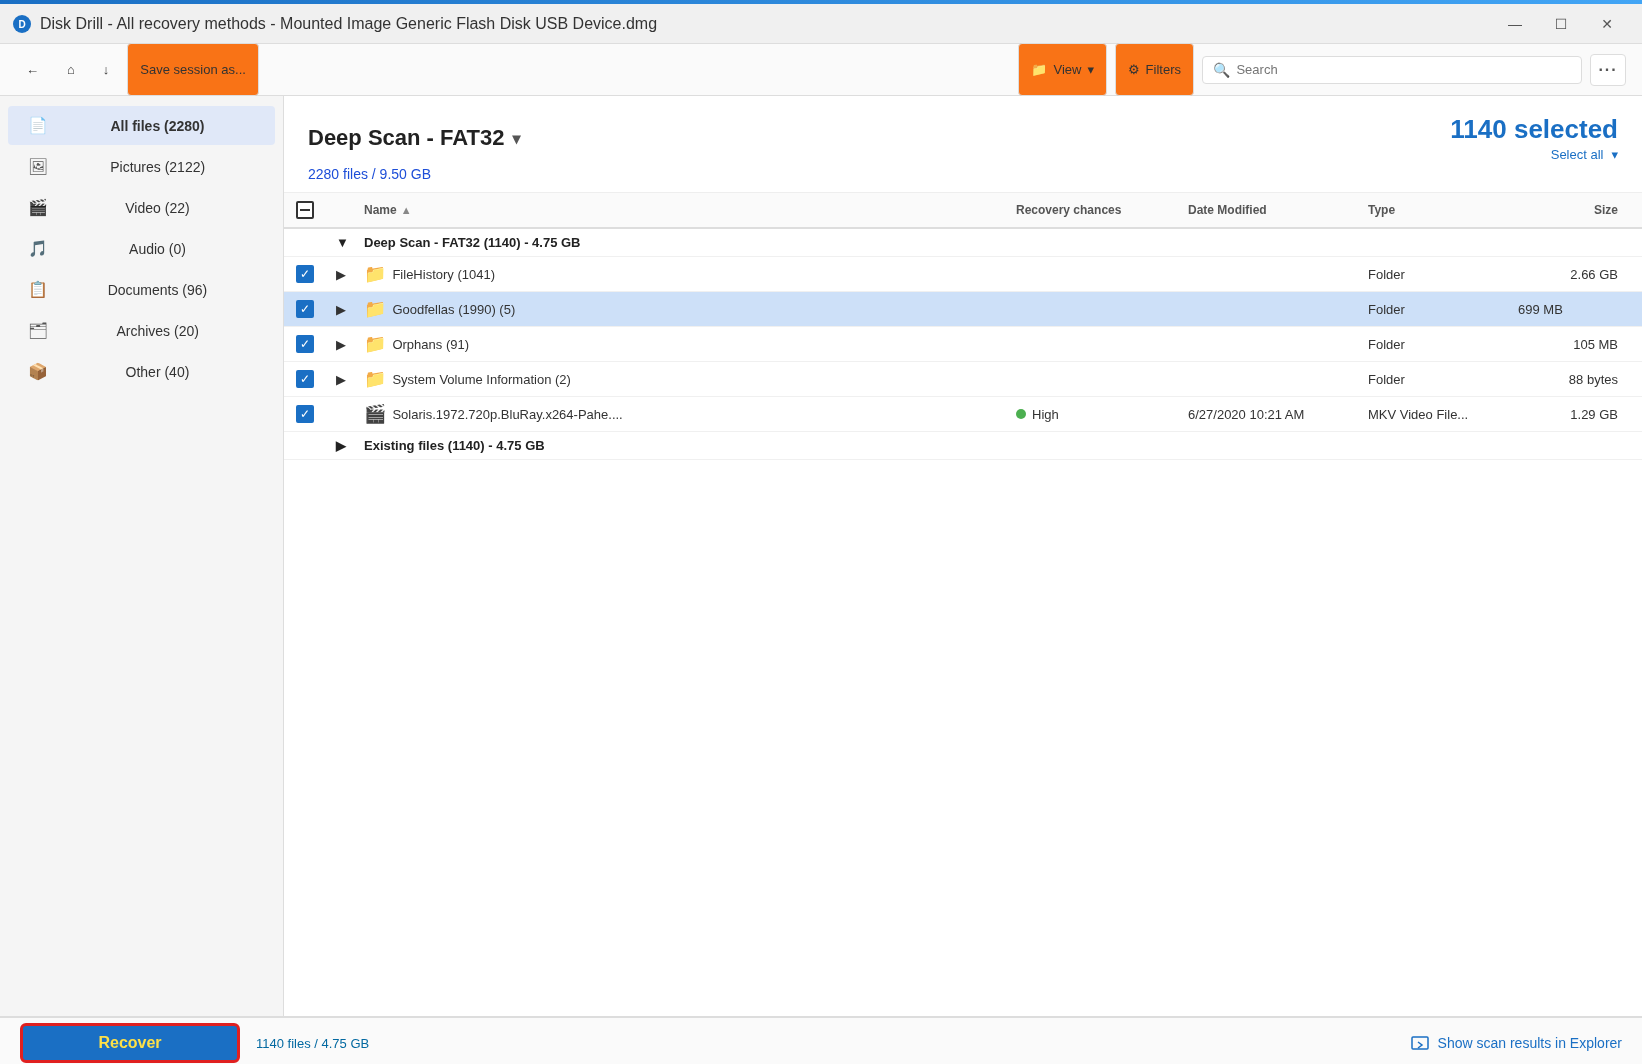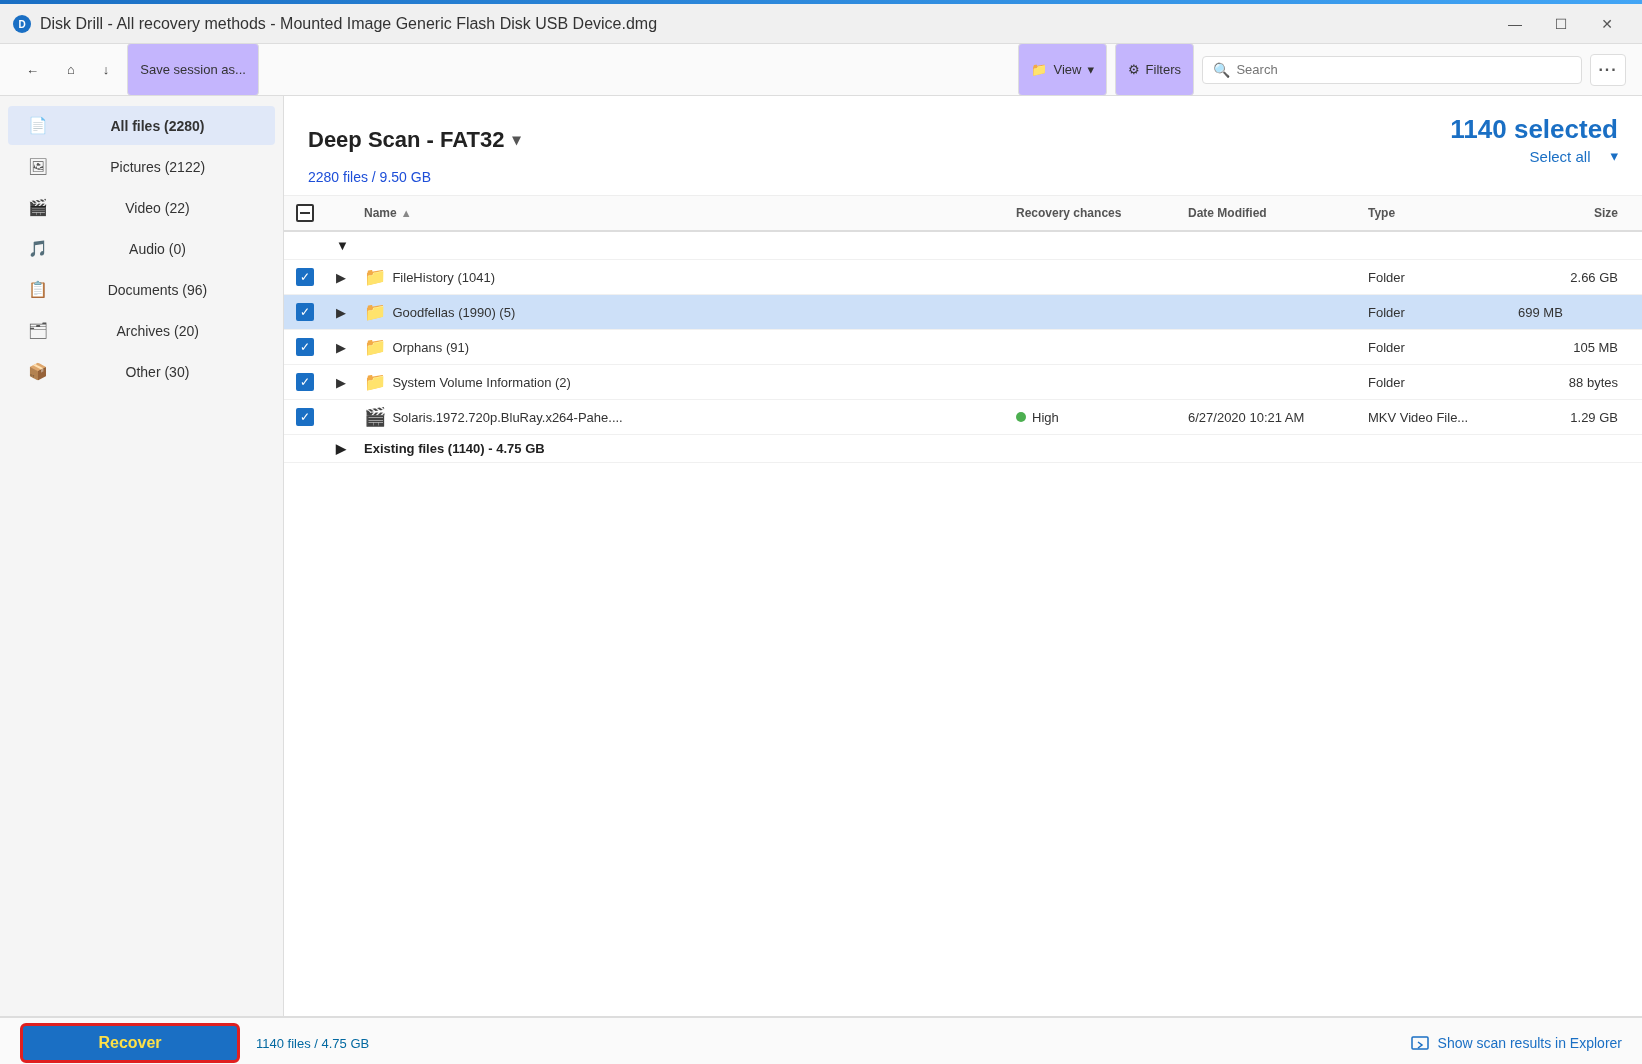--- a/index.html
+++ b/index.html
@@ -31,21 +31,21 @@
       border-bottom: 1px solid #ddd;
       display: flex;
       align-items: center;
       padding: 0 16px;
       gap: 8px;
     }
     .toolbar-btn {
       display: flex; align-items: center; gap: 6px;
       padding: 18px 12px;
       border: 1px solid #ddd; border-radius: 4px;
-      background: #c4b5fd; cursor: pointer; font-size: 13px; color: #333;
+      background: #f97316; cursor: pointer; font-size: 13px; color: #333;
     }
     .toolbar-btn.icon-only { padding: 6px 10px; border: none; background: none; }
     .toolbar-spacer { flex: 1; }
     .search-box {
       display: flex; align-items: center;
       border: 1px solid #ddd; border-radius: 4px;
       background: white; padding: 5px 10px;
       width: 380px;
     }
     .search-box input {
@@ -103,21 +103,21 @@
       font-size: 22px; font-weight: 600; color: #222;
       display: flex; align-items: center; gap: 8px; justify-content: space-between;
     }
     .scan-title-arrow { font-size: 16px; color: #555; cursor: pointer; }
     .selected-count {
       font-size: 26px; font-weight: 700; color: #1a6fc4;
     }
     .file-count { font-size: 14px; color: #1d4ed8; margin-top: 4px; }
     .select-all-row {
       display: flex; align-items: center; justify-content: flex-end;
-      gap: 20px; color: #1a6fc4; cursor: pointer; font-size: 15px; margin-top: 2px; text-align: right;
+      gap: 8px; color: #1a6fc4; cursor: pointer; font-size: 13px; margin-top: 2px; text-align: right;
     }
 
     
     .file-table {
       flex: 1;
       overflow-y: auto;
     }
     .table-header {
       display: flex; align-items: center;
       padding: 8px 24px 8px 12px;
@@ -267,21 +267,21 @@
     <div class="sidebar-item">
       <span class="sidebar-item-icon">📋</span>
       <span class="sidebar-item-label">Documents (96)</span>
     </div>
     <div class="sidebar-item">
       <span class="sidebar-item-icon">🗂</span>
       <span class="sidebar-item-label">Archives (20)</span>
     </div>
     <div class="sidebar-item">
       <span class="sidebar-item-icon">📦</span>
-      <span class="sidebar-item-label">Other (30)</span>
+      <span class="sidebar-item-label">Other (40)</span>
     </div>
   </div>
 
   <div class="main-content">
 
     <div class="main-header">
       <div class="main-header-top">
         <div class="scan-title">
           <span>Deep Scan - FAT32</span>
           <span class="scan-title-arrow">▾</span>
@@ -313,20 +313,23 @@
         <div class="col-recovery">Recovery chances</div>
         <div class="col-date">Date Modified</div>
         <div class="col-type">Type</div>
         <div class="col-size">Size</div>
       </div>
 
       <div class="table-row group-header">
         <div class="col-check"></div>
         <div class="col-expand">
           <span>▼</span>
+        </div>
+        <div class="col-name">
+          <span>Deep Scan - FAT32 (1140) - 4.75 GB</span>
         </div>
         <div class="col-recovery"></div>
         <div class="col-date"></div>
         <div class="col-type"></div>
         <div class="col-size" style="text-align:right;"></div>
       </div>
 
       <div class="table-row">
         <div class="col-check">
           <div class="checkbox checked">✓</div>

